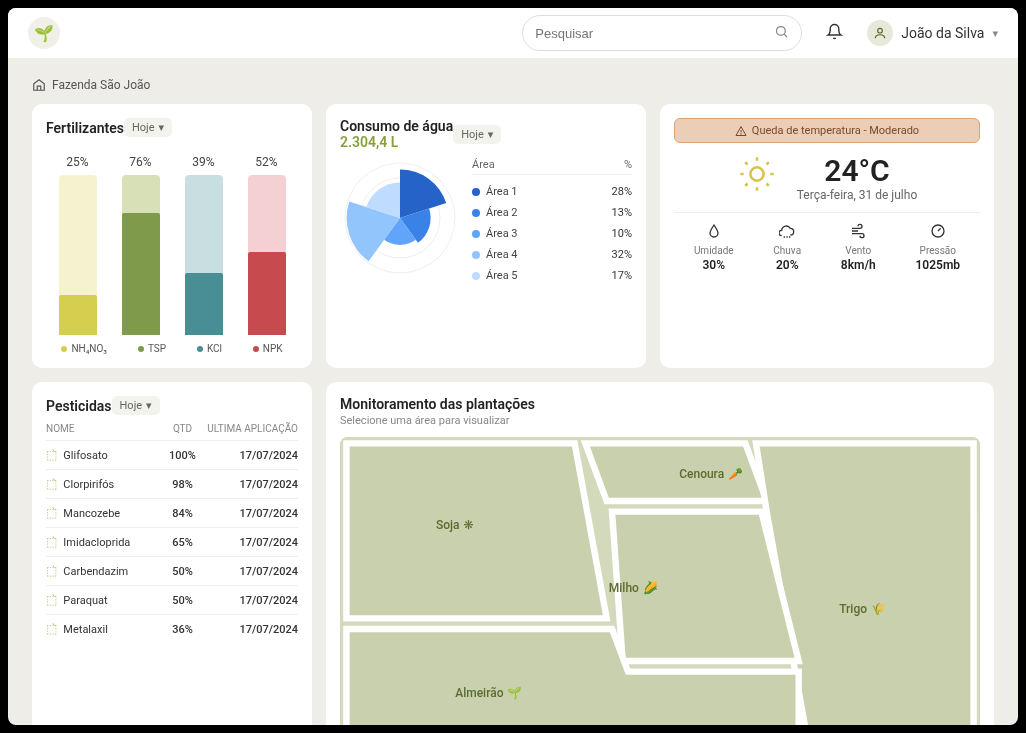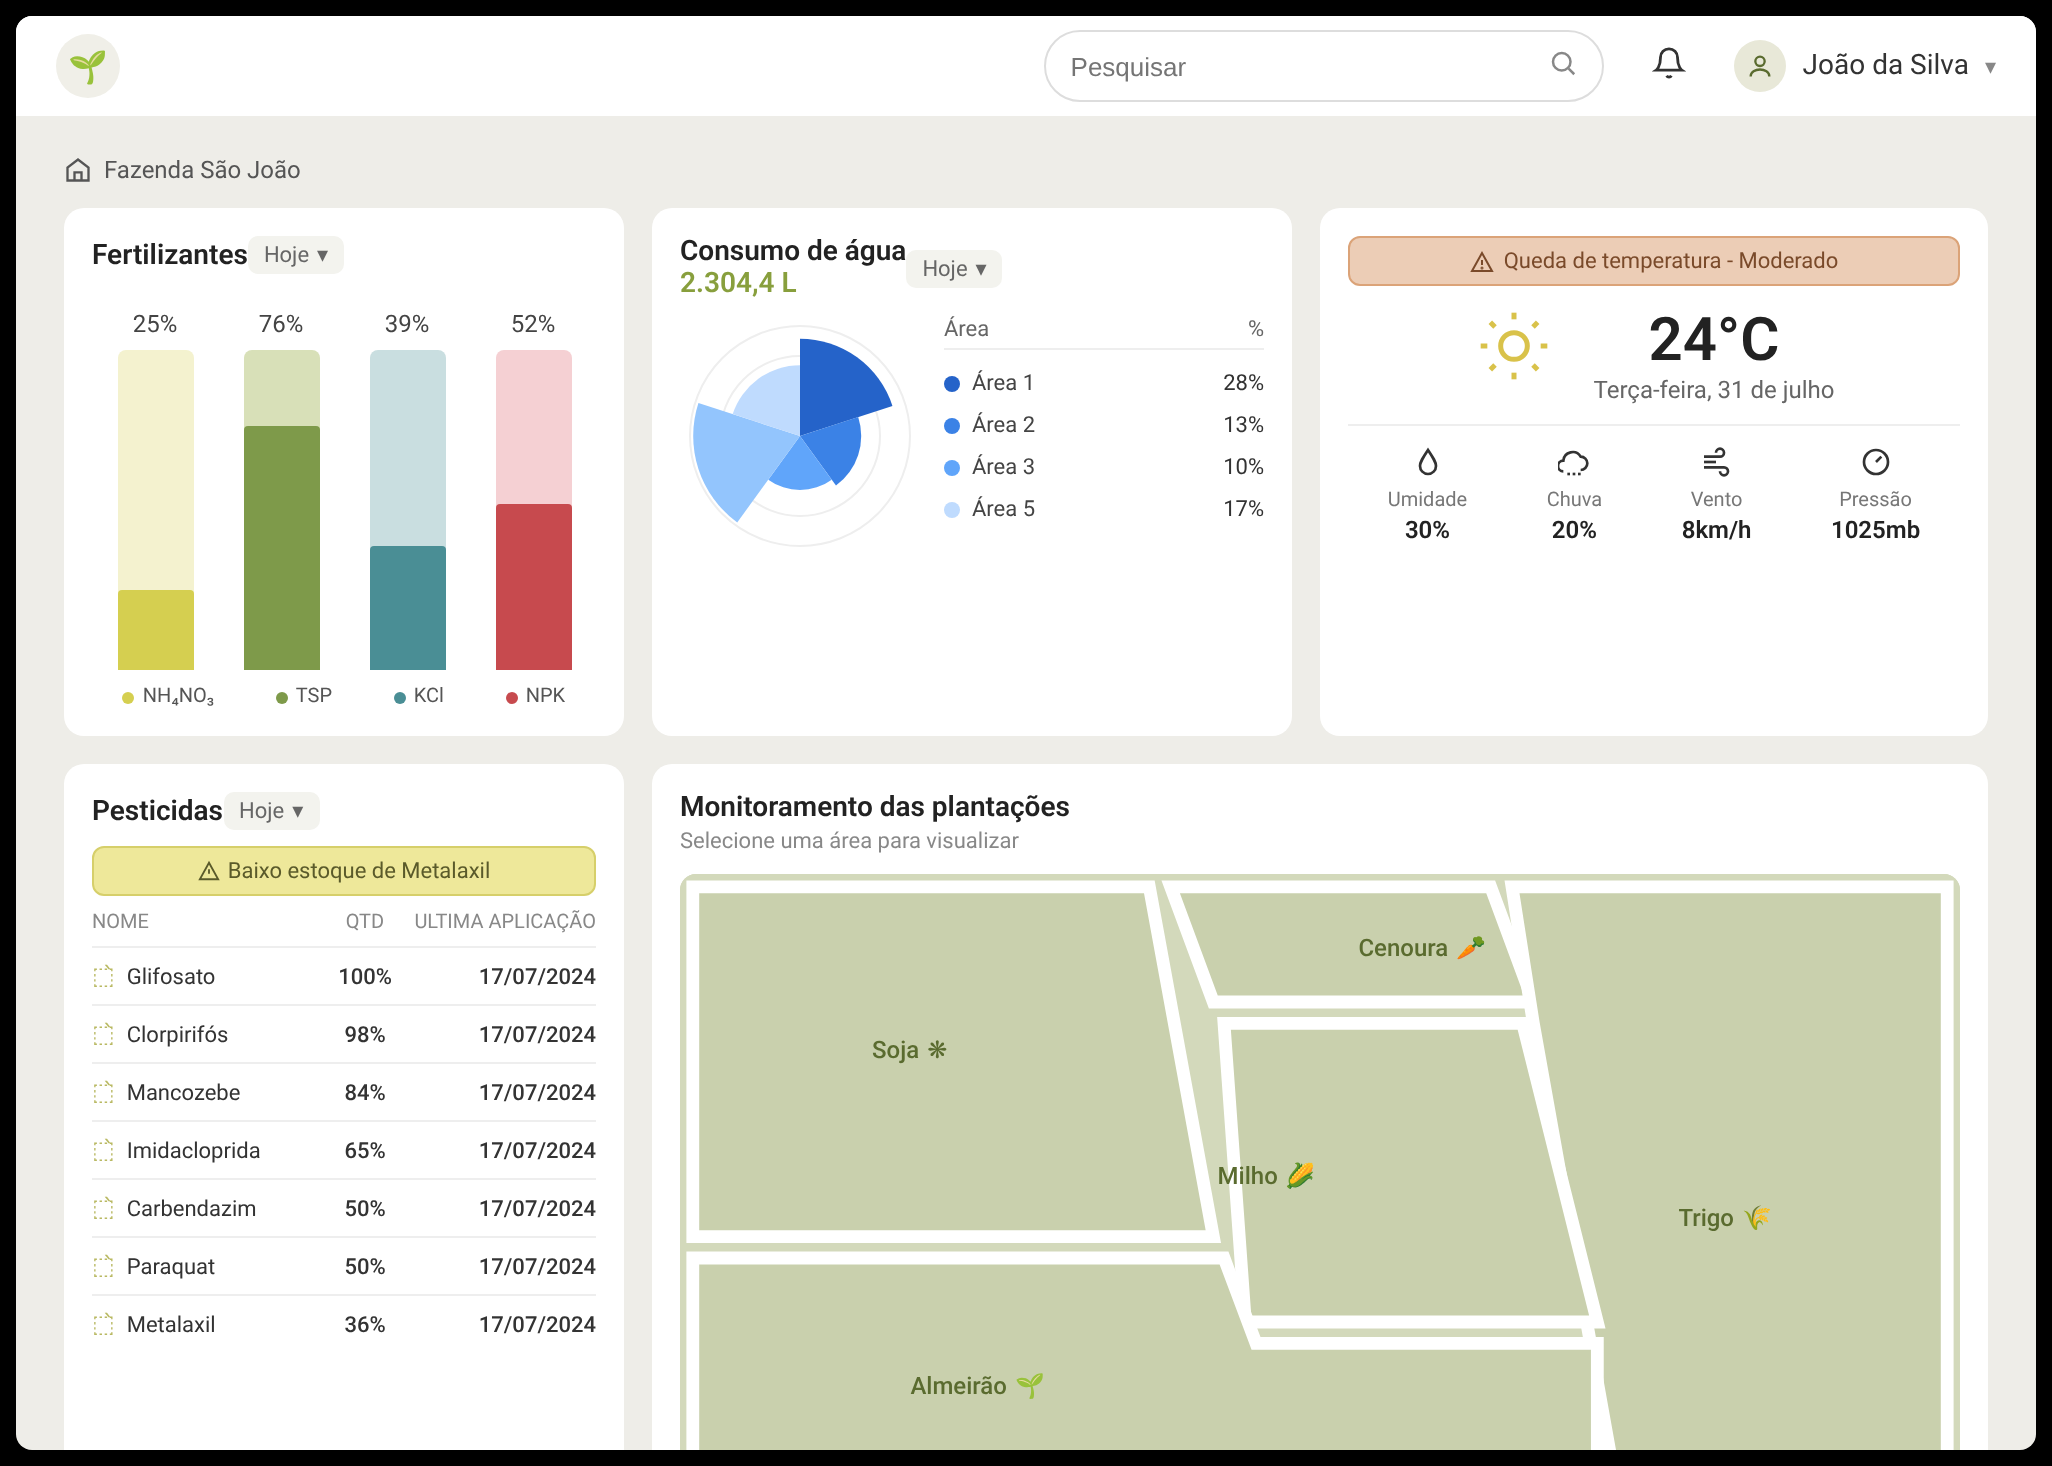--- a/index.html
+++ b/index.html
@@ -289,20 +289,27 @@
               </div>
               <div class="water-row">
                 <span class="water-area">
                   <span class="water-dot" style="background:#60a5fa"></span>
                   <span>Área 3</span>
                 </span>
                 <span class="water-pct">10%</span>
               </div>
               <div class="water-row">
                 <span class="water-area">
+                  <span class="water-dot" style="background:#93c5fd"></span>
+                  <span>Área 4</span>
+                </span>
+                <span class="water-pct">32%</span>
+              </div>
+              <div class="water-row">
+                <span class="water-area">
                   <span class="water-dot" style="background:#bfdbfe"></span>
                   <span>Área 5</span>
                 </span>
                 <span class="water-pct">17%</span>
               </div>
             </div>
         </div>
       </div>
     </div>
 
@@ -373,27 +380,20 @@
     </div>
 
     <div class="card pest-card">
       <div class="card-header">
         <div class="card-title">Pesticidas</div>
         <div class="period-select">
           <span>Hoje</span>
           <span>▾</span>
         </div>
       </div>
-      <div class="warning-bar">
-        <svg width="11" height="11" viewBox="0 0 24 24" fill="none" stroke="currentColor" stroke-width="2">
-            <path d="M12 3 2 21h20L12 3z"></path>
-            <line x1="12" y1="10" x2="12" y2="15"></line>
-          </svg>
-        <span>Baixo estoque de Metalaxil</span>
-      </div>
       <div class="pest-table">
         <div class="pest-head">
           <span>NOME</span>
           <span>QTD</span>
           <span>ULTIMA APLICAÇÃO</span>
         </div>
         <div id="pest-rows">
             <div class="pest-row">
               <span class="pest-name"><span class="pest-icon">⬚̀</span>Glifosato</span>
     <span class="pest-qty">100%</span>

